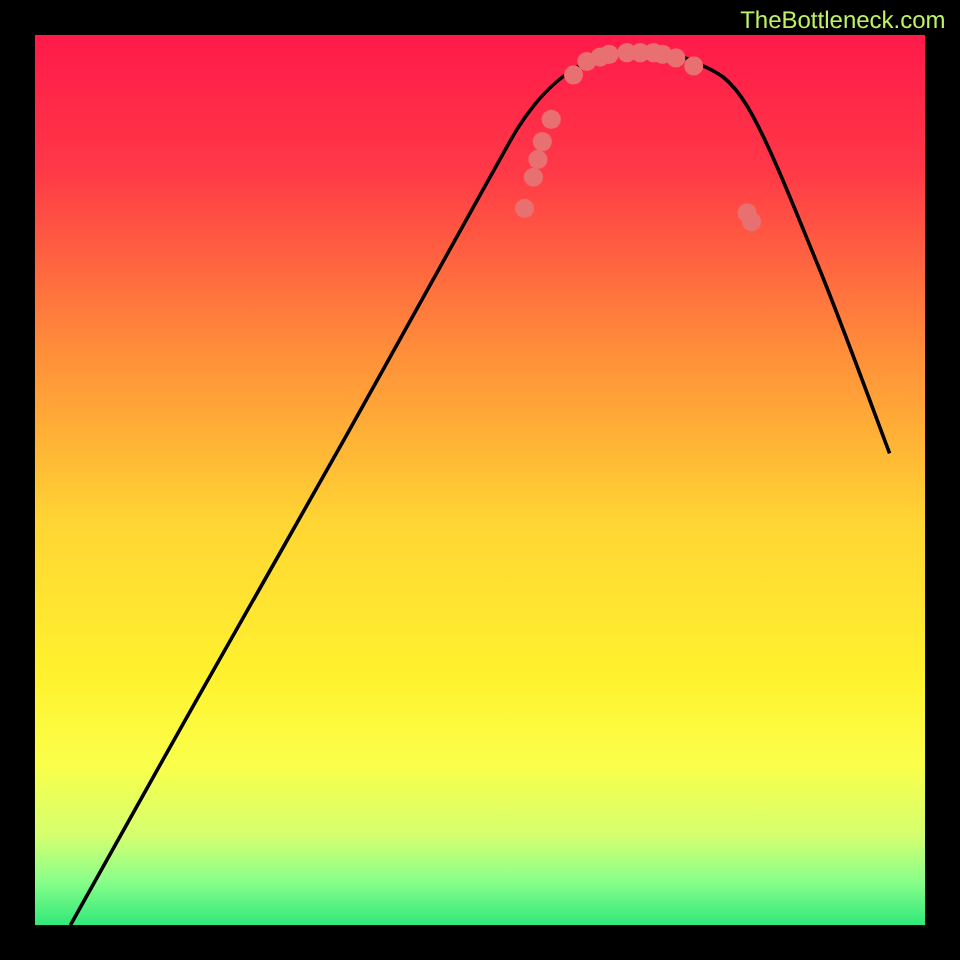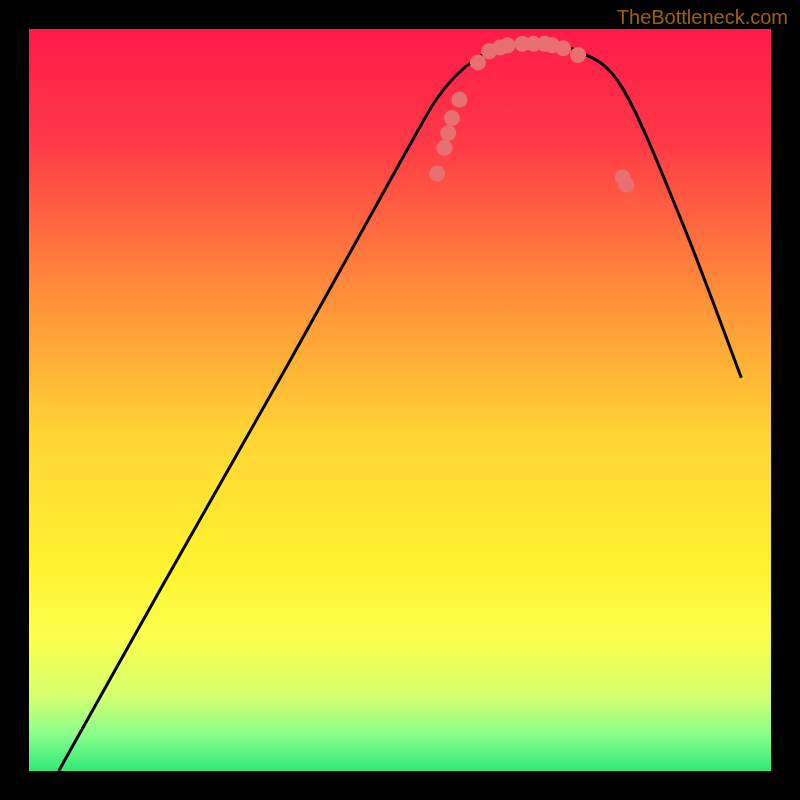--- a/index.html
+++ b/index.html
@@ -9,21 +9,21 @@
     width: 800px;
     height: 800px;
     overflow: hidden;
     position: relative;
     font-family: Arial, sans-serif;
   }
   .watermark {
     position: absolute;
     top: 6px;
     right: 12px;
-    color: #a16207;
+    color: #bef264;
     font-size: 20px;
     font-weight: 500;
     z-index: 10;
   }
   .frame {
     position: absolute;
     left: 29px;
     top: 29px;
     width: 742px;
     height: 742px;

